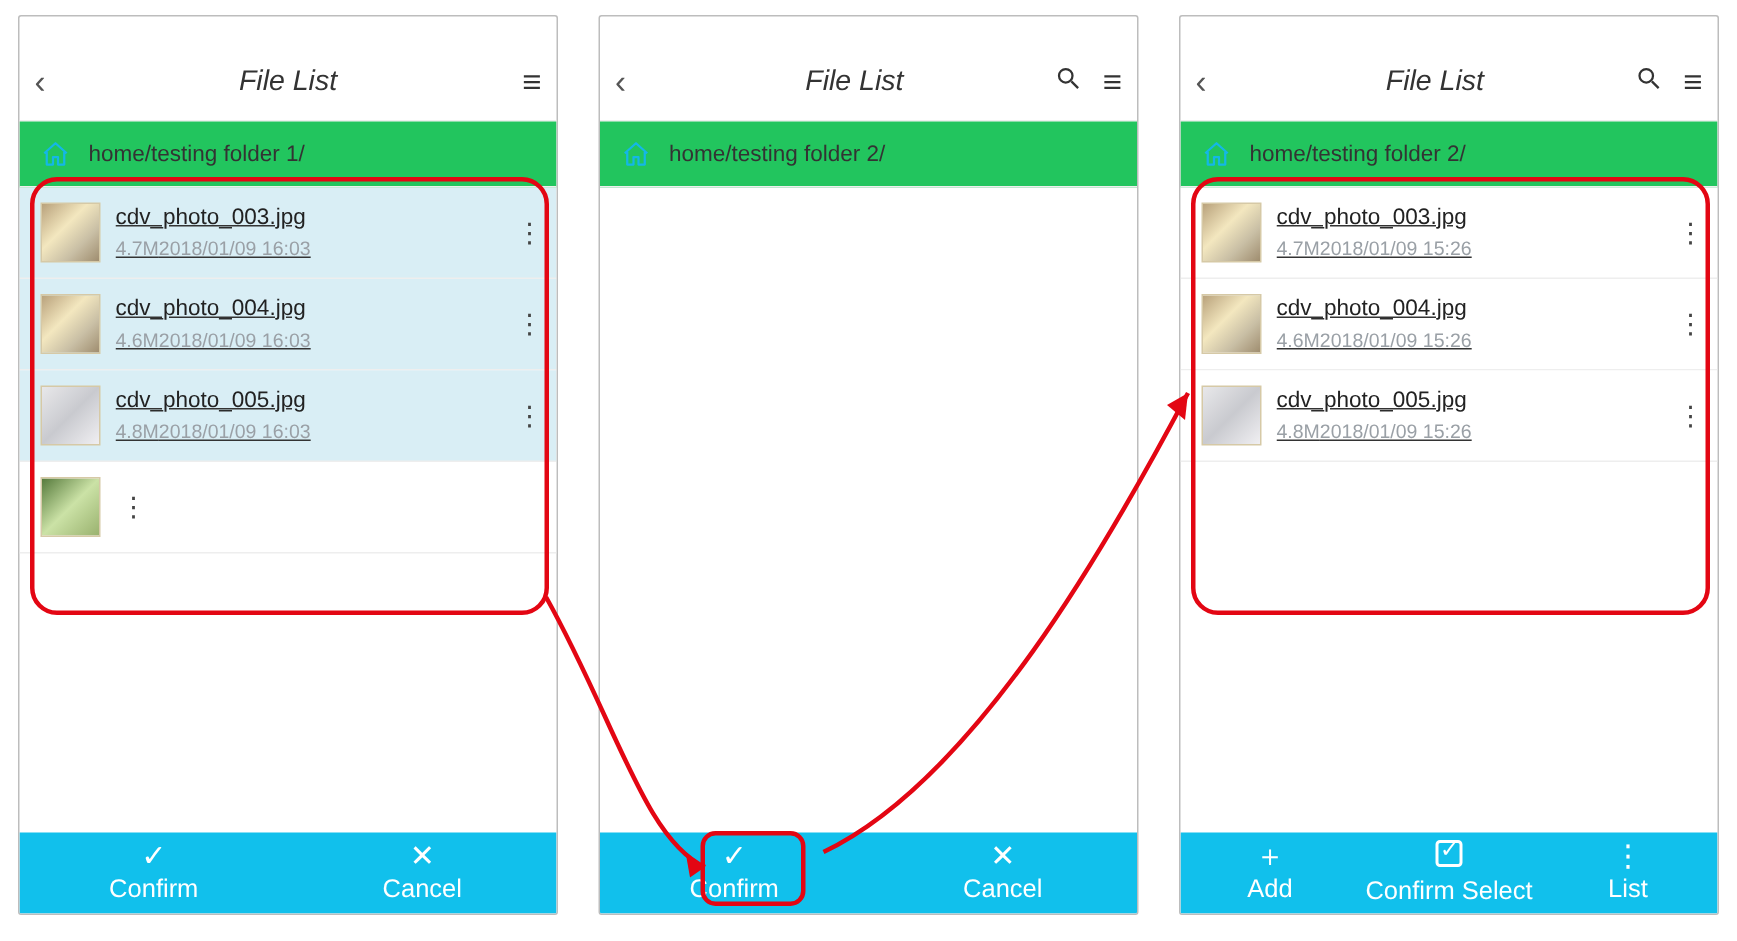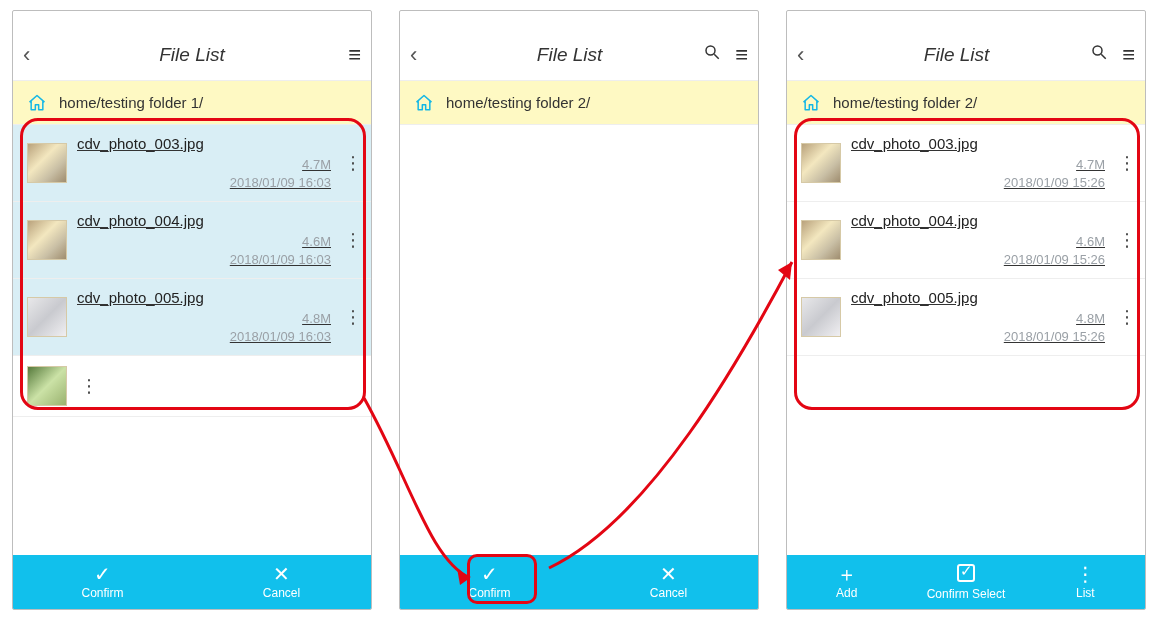--- a/index.html
+++ b/index.html
@@ -76,21 +76,21 @@
   }
 
   
   .crumb {
     display: flex;
     align-items: center;
     height: 44px;
     padding: 0 14px;
     gap: 12px;
     border-bottom: 1px solid #eee;
-    background: #fef9c3;
+    background: #22c55e;
   }
   .crumb .home-icon {
     color: #14b7e6;
     font-size: 20px;
   }
   .crumb .path {
     font-size: 15px;
     color: #333;
   }
 
@@ -127,21 +127,20 @@
     overflow: hidden;
     text-decoration: underline;
   }
   .row-body .fname {
     font-size: 15px;
     color: #222;
     margin-bottom: 4px;
   }
   .row-body .meta {
     display: flex;
-    flex-direction: column;
     align-items: flex-end;
     font-size: 13px;
     color: #9aa0a6;
     line-height: 1.35;
   }
   .row .more-icon {
     width: 24px;
     text-align: center;
     color: #444;
     font-size: 18px;
@@ -160,21 +159,21 @@
   .bottombar.two > div { width: 50%; }
   .bbtn {
     display: flex;
     flex-direction: column;
     align-items: center;
     justify-content: center;
     cursor: pointer;
     gap: 2px;
   }
   .bbtn .icon { font-size: 20px; line-height: 1; }
-  .bbtn .label { font-size: 12px; }
+  .bbtn .label { font-size: 17px; }
 
   .box-icon {
     width: 18px; height: 18px;
     border: 2px solid #fff;
     border-radius: 3px;
     position: relative;
     display: inline-block;
   }
   .box-icon::after {
     content: "✓";

